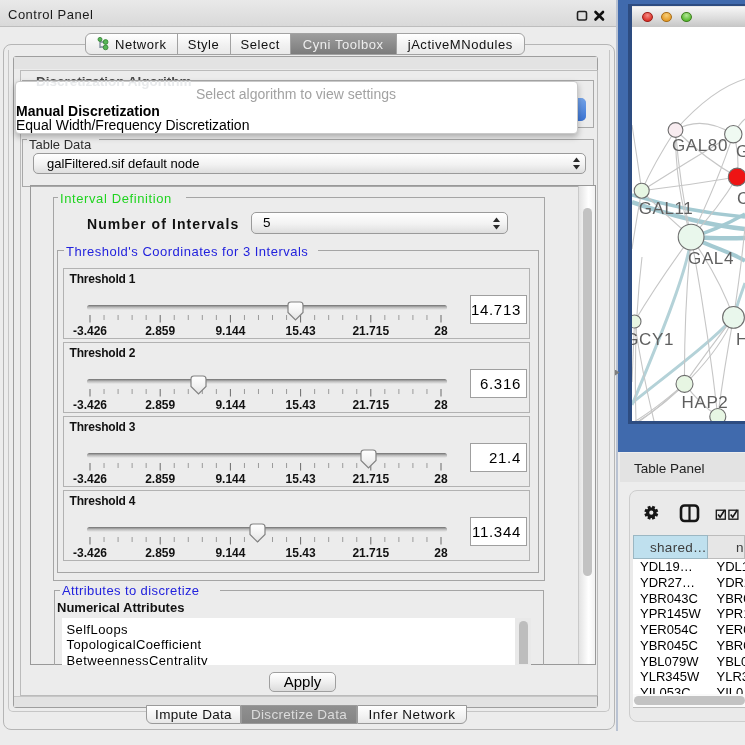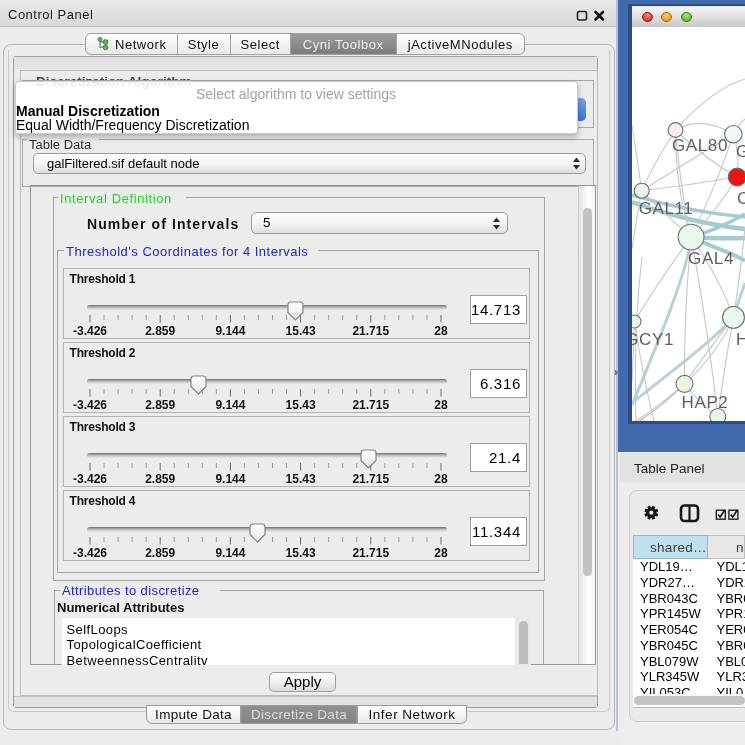--- a/index.html
+++ b/index.html
@@ -86,21 +86,21 @@
       <path d="M4,4 L4,12 M4,6 L9,6 M4,11 L9,11" stroke="#7b8b99" stroke-width="1.3" fill="none"></path>
       <circle cx="4" cy="3.4" r="2" fill="#57b757" stroke="#2e7d2e" stroke-width="0.8"></circle>
       <circle cx="9.6" cy="6" r="2.4" fill="#57b757" stroke="#2e7d2e" stroke-width="0.8"></circle>
       <circle cx="9.6" cy="11.4" r="2.4" fill="#57b757" stroke="#2e7d2e" stroke-width="0.8"></circle>
     </svg>Network</div><div style="position:absolute;left:176.5px;top:32.5px;width:54px;height:22.5px;background:linear-gradient(#ffffff,#f0f0f0 60%,#e9e9e9);border:1px solid #a2a2a2;border-radius:0 0 0 0;box-sizing:border-box;color:#111;font-size:13px;letter-spacing:.55px;text-align:center;line-height:21px;">Style</div><div style="position:absolute;left:229.5px;top:32.5px;width:61.5px;height:22.5px;background:linear-gradient(#ffffff,#f0f0f0 60%,#e9e9e9);border:1px solid #a2a2a2;border-radius:0 0 0 0;box-sizing:border-box;color:#111;font-size:13px;letter-spacing:.55px;text-align:center;line-height:21px;">Select</div><div style="position:absolute;left:290px;top:32.5px;width:106.5px;height:22.5px;background:linear-gradient(#9d9d9d,#7c7c7c);border:1px solid #a2a2a2;border-radius:0 0 0 0;box-sizing:border-box;color:#ededed;font-size:13px;letter-spacing:.55px;text-align:center;line-height:21px;">Cyni Toolbox</div><div style="position:absolute;left:395.5px;top:32.5px;width:129.5px;height:22.5px;background:linear-gradient(#ffffff,#f0f0f0 60%,#e9e9e9);border:1px solid #a2a2a2;border-radius:0 6px 6px 0;box-sizing:border-box;color:#111;font-size:13px;letter-spacing:.55px;text-align:center;line-height:21px;">jActiveMNodules</div><div style="position:absolute;left:22px;top:80px;width:570px;height:46px;border:1px solid #a8a8a8;"></div><div style="position:absolute;left:560px;top:98px;width:26px;height:22.5px;background:#fff;border:1px solid #9aa7c2;border-radius:0 5px 5px 0;box-sizing:border-box;"></div><div style="position:absolute;left:577px;top:98px;width:8.5px;height:22.5px;background:linear-gradient(#74a3e9,#3a74d4);border-radius:0 5px 5px 0;"></div><div style="position:absolute;left:22px;top:139px;width:570px;height:45.5px;border:1px solid #a8a8a8;"></div><div style="position:absolute;left:27px;top:136.5px;width:68px;height:13px;background:#ececec;font-size:13px;color:#2e2e2e;padding:0 2px;">Table Data</div><div style="position:absolute;left:33px;top:152.5px;width:553px;height:21.5px;background:linear-gradient(#ffffff,#f2f2f2 55%,#dedede);border:1px solid #9a9a9a;border-radius:5px;box-sizing:border-box;"></div><div style="position:absolute;left:47px;top:156px;width:300px;height:16px;font-size:13px;color:#000;">galFiltered.sif default node</div><svg style="position:absolute;left:570px;top:157px" width="13" height="13" viewBox="0 0 13 13">
     <path d="M6.5,0.5 L10,5 L3,5 Z" fill="#2a2a2a"></path>
     <path d="M6.5,12.5 L10,8 L3,8 Z" fill="#2a2a2a"></path>
   </svg><div style="position:absolute;left:30px;top:185px;width:565.5px;height:479.5px;border:1px solid #999;box-sizing:border-box;"></div><div style="position:absolute;left:577.5px;top:186px;width:17px;height:477.5px;background:linear-gradient(90deg,#e3e3e3,#ffffff 60%,#f2f2f2);border-left:1px solid #c9c9c9;box-sizing:border-box;"></div><div style="position:absolute;left:583px;top:208px;width:8.5px;height:368px;background:#c2c2c2;border-radius:5px;"></div><div style="position:absolute;left:52.5px;top:197px;width:490.5px;height:382px;border:1px solid #a5a5a5;"></div><div style="position:absolute;left:58px;top:190.5px;width:124px;height:13px;background:#ececec;font-size:13px;letter-spacing:.6px;color:#1fd41f;padding:0 2px;">Interval Definition</div><div style="position:absolute;left:87px;top:215.5px;width:170px;height:15px;font-size:14px;font-weight:bold;letter-spacing:1.1px;color:#111;">Number of Intervals</div><div style="position:absolute;left:251px;top:211.5px;width:257px;height:22.5px;background:linear-gradient(#ffffff,#f2f2f2 55%,#dedede);border:1px solid #9a9a9a;border-radius:5px;box-sizing:border-box;"></div><div style="position:absolute;left:263px;top:215px;width:40px;height:16px;font-size:13.5px;color:#000;">5</div><svg style="position:absolute;left:490px;top:217px" width="13" height="13" viewBox="0 0 13 13">
     <path d="M6.5,0.5 L10,5 L3,5 Z" fill="#2a2a2a"></path>
     <path d="M6.5,12.5 L10,8 L3,8 Z" fill="#2a2a2a"></path>
-  </svg><div style="position:absolute;left:57px;top:250px;width:479.5px;height:321px;border:1px solid #a5a5a5;"></div><div style="position:absolute;left:64px;top:243.5px;width:250px;height:13px;background:#ececec;font-size:13px;letter-spacing:.5px;color:#2222dd;padding:0 2px;">Threshold's Coordinates for 4 Intervals</div><svg width="0" height="0">
+  </svg><div style="position:absolute;left:57px;top:250px;width:479.5px;height:321px;border:1px solid #a5a5a5;"></div><div style="position:absolute;left:64px;top:243.5px;width:250px;height:13px;background:#ececec;font-size:13px;letter-spacing:.5px;color:#2222dd;padding:0 2px;">Threshold's Coordinates for 3 Intervals</div><svg width="0" height="0">
     <defs>
       <linearGradient id="thg" x1="0" y1="0" x2="0" y2="1">
         <stop offset="0" stop-color="#ffffff"></stop>
         <stop offset="0.5" stop-color="#f3f3f3"></stop>
         <stop offset="1" stop-color="#e3e3e3"></stop>
       </linearGradient>
     </defs>
   </svg><div style="position:absolute;left:63px;top:268px;width:467px;height:71px;border:1px solid #b2b2b2;box-sizing:border-box;"></div><div style="position:absolute;left:69.5px;top:272px;width:120px;height:14px;font-size:12px;font-weight:bold;letter-spacing:-0.2px;color:#111;">Threshold 1</div><div style="position:absolute;left:87px;top:304.5px;width:360px;height:5.5px;border-radius:3px;background:linear-gradient(#6f6f6f,#b9b9b9 45%,#ececec);"></div><svg style="position:absolute;left:80px;top:314px" width="380" height="11" viewBox="0 0 380 11">
     <line x1="10.00" y1="1" x2="10.00" y2="8.5" stroke="#6b6b6b" stroke-width="1"></line>
     <line x1="24.04" y1="1" x2="24.04" y2="6" stroke="#9a9a9a" stroke-width="1"></line>

